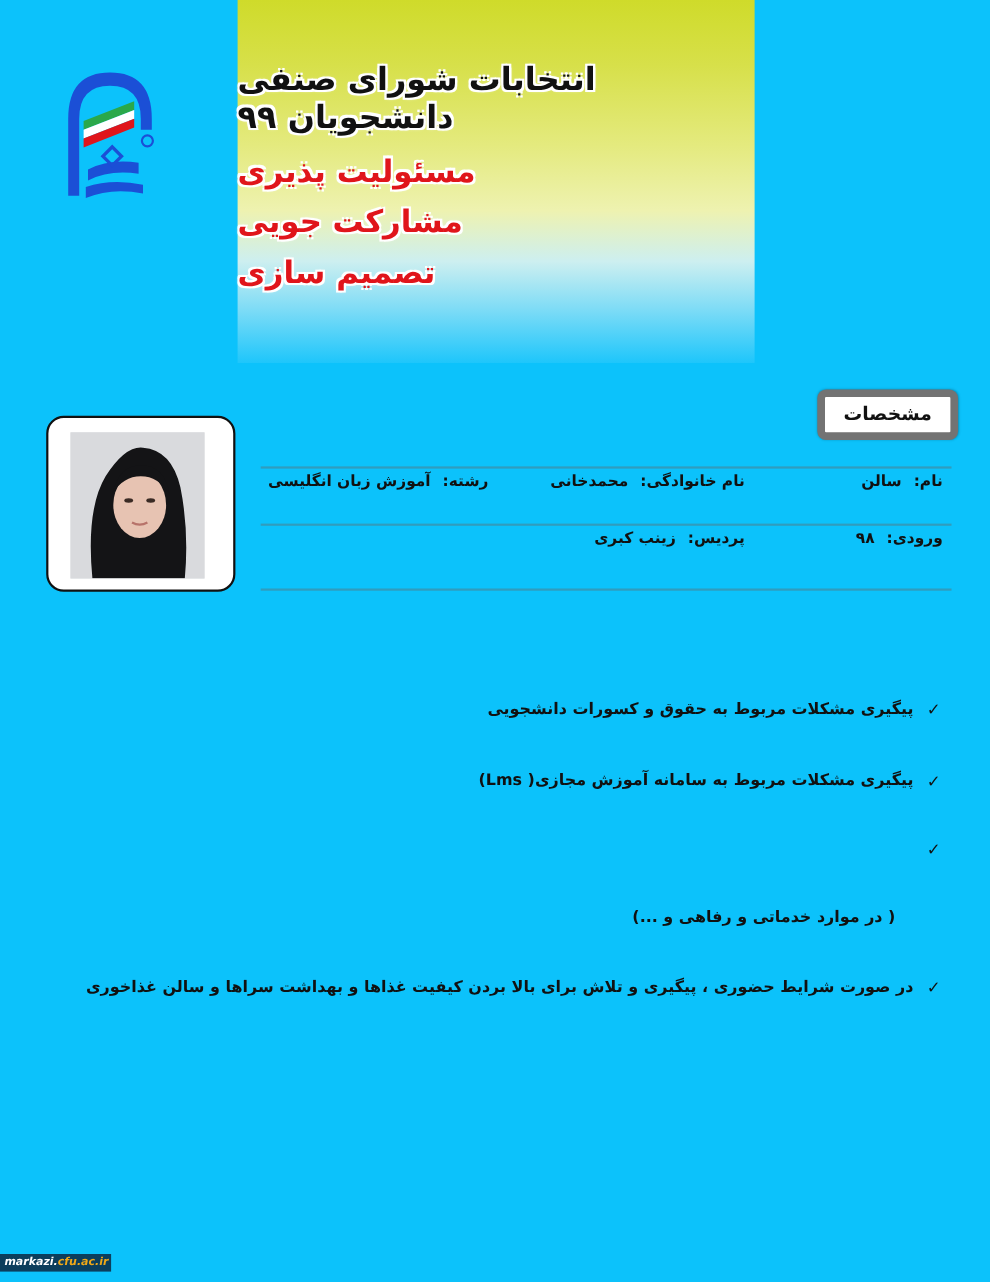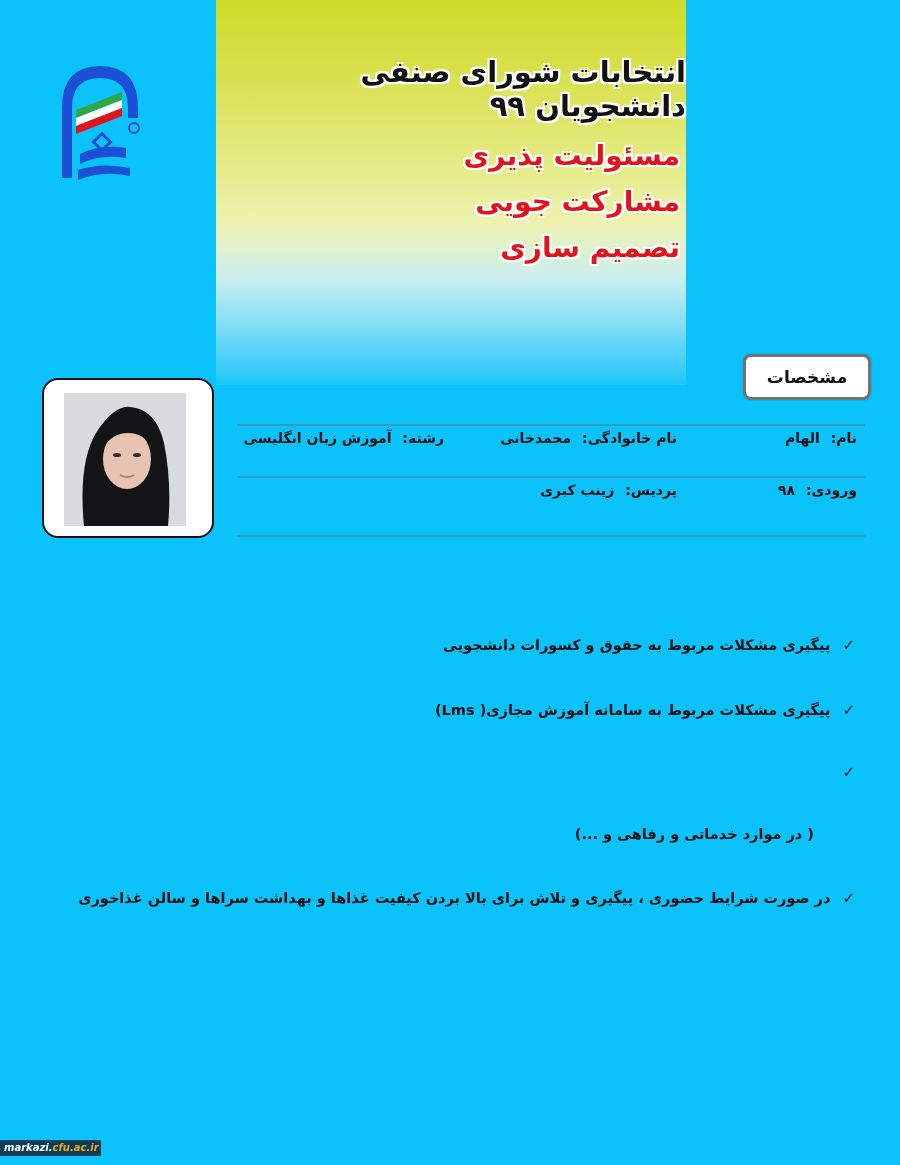--- a/index.html
+++ b/index.html
@@ -7,24 +7,24 @@
     body {
       background: #0cc2fb;
       font-family: "DejaVu Sans", sans-serif;
       position: relative;
       color: #111;
     }
     .page { position: absolute; left: 0; top: 0; width: 900px; height: 1165px; direction: rtl; }
 
     
     .banner {
-      position: absolute; left: 216px; top: 0; width: 470px; height: 385px;
+      position: absolute; left: 216px; top: 0; width: 470px; height: 330px;
       background: linear-gradient(to bottom,
         #cfdb2a 0%, #d7e04a 18%, #e4ea7e 40%, #eef2b0 58%, #cdeff0 72%, #7fdcf6 85%, #1ec6fb 100%);
-      text-align: right;
+      text-align: left;
     }
     .banner-title {
       position: absolute; top: 55px; left: 0; right: 0;
       font-family: "DejaVu Sans", sans-serif; font-weight: bold;
       font-size: 29px; color: #111;
       text-shadow: 0 0 2px #fff, 0 0 4px #fff, 2px 2px 0 #fff, -2px -2px 0 #fff, 2px -2px 0 #fff, -2px 2px 0 #fff;
     }
     .slogans { position: absolute; top: 133px; left: 0; right: 0; }
     .slogan {
       display: block; font-weight: bold; font-size: 28px; line-height: 46px; color: #e0151b;
@@ -35,21 +35,21 @@
     
     .logo-right { position: absolute; left: 725px; top: 52px; width: 150px; height: 140px; }
     .logo-left { position: absolute; left: 50px; top: 58px; width: 100px; height: 130px; }
     .logo-caption {
       position: absolute; left: 0; right: 0; text-align: center; color: #0e2a5c;
       font-family: "DejaVu Serif", serif; font-style: italic;
     }
 
     
     .section-box {
-      position: absolute; background: #fff; border: 3px solid #737373; border-radius: 8px;
+      position: absolute; background: #fff; border: 7px solid #737373; border-radius: 8px;
       box-shadow: 0 0 2px rgba(0,0,0,0.25);
       font-weight: bold; font-size: 17px; color: #111;
       display: flex; align-items: center; justify-content: center;
     }
     .box-profile { left: 743px; top: 354px; width: 128px; height: 46px; }
     .box-programs { left: 743px; top: 566px; width: 128px; height: 46px; }
 
     
     .photo-frame {
       position: absolute; left: 42px; top: 378px; width: 172px; height: 160px;
@@ -125,21 +125,21 @@
         <path d="M56 82 Q63 86 70 82" stroke="#b7736a" stroke-width="2" fill="none"></path>
       </svg>
     </div>
   </div>
 
   <div class="divider" style="top:424px;"></div>
 
   <div class="info-row" style="top:430px;">
     <div class="info-cell" style="right:8px;">
       <span class="lbl">نام:</span>
-      <span>الهام</span>
+      <span>سالن</span>
     </div>
     <div class="info-cell" style="right:188px;">
       <span class="lbl">نام خانوادگی:</span>
       <span>محمدخانی</span>
     </div>
     <div class="info-cell" style="right:421px;">
       <span class="lbl">رشته:</span>
       <span>آموزش زبان انگلیسی</span>
     </div>
   </div>

